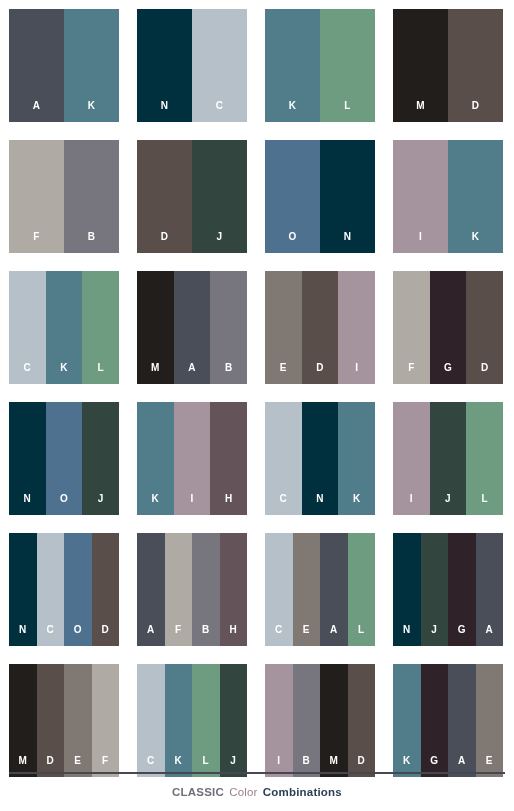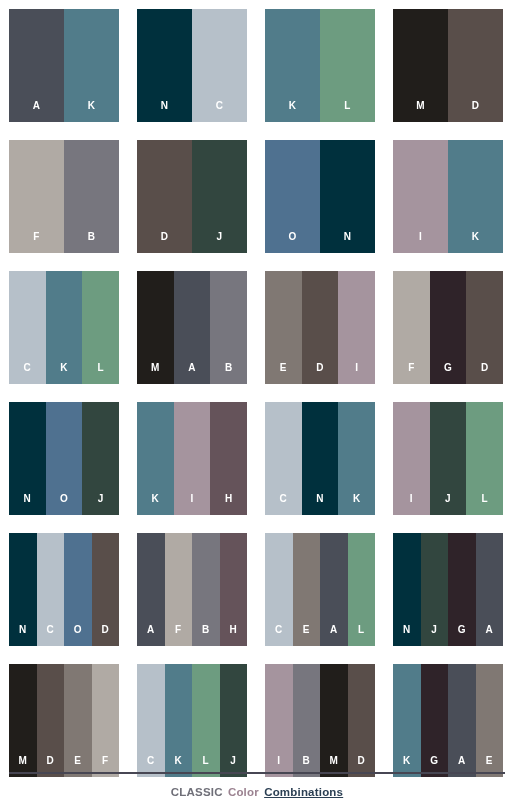--- a/index.html
+++ b/index.html
@@ -82,28 +82,27 @@
     line-height: 1;
     white-space: nowrap;
   }
   #footer-text .w1 {
     color: #6f6f78;
     font-weight: bold;
     letter-spacing: 0.2px;
   }
   #footer-text .w2 {
     color: #9b8290;
-    font-weight: bold;
+    font-weight: normal;
     letter-spacing: 0.2px;
   }
   #footer-text .w3 {
     color: #2b3f53;
     font-weight: bold;
     letter-spacing: 0.2px;
-    text-decoration: underline;
   }
   #footer-text span { margin: 0 1px; }
 </style>
 </head>
 <body>
 
 <div id="board" style="background-color: rgb(255, 255, 255);">
 
   <div id="grid">
       <div class="palette-card">

